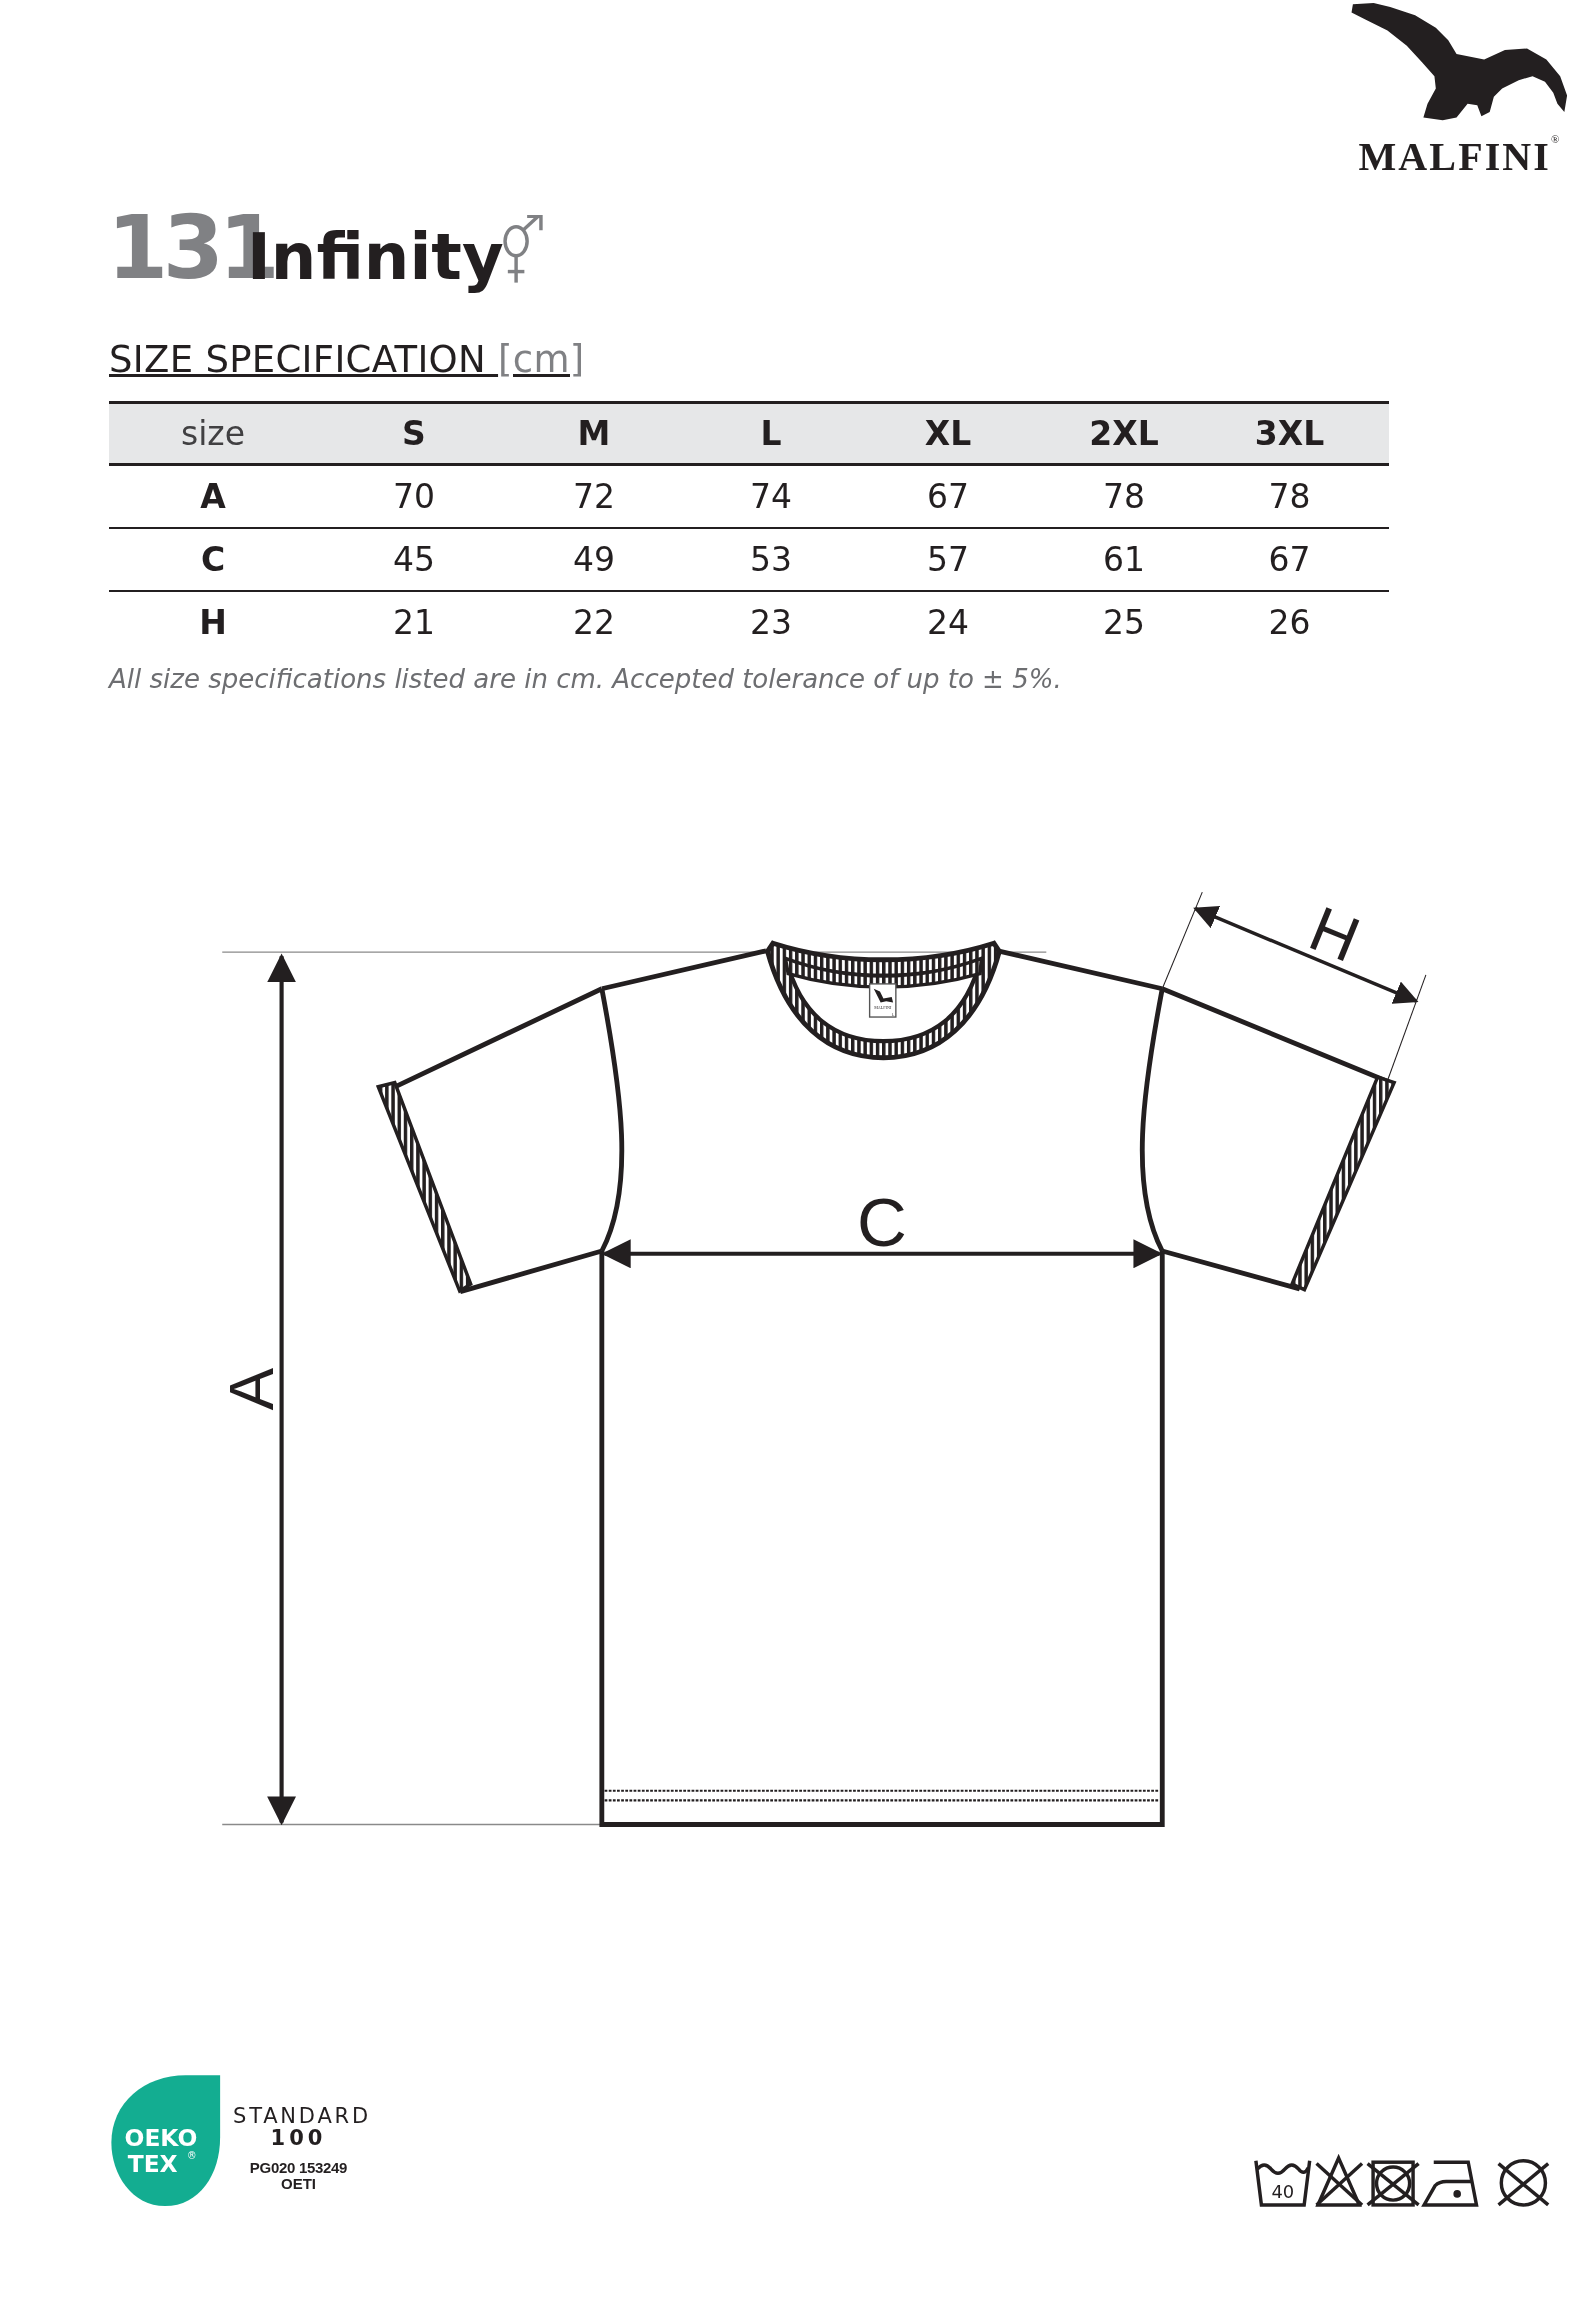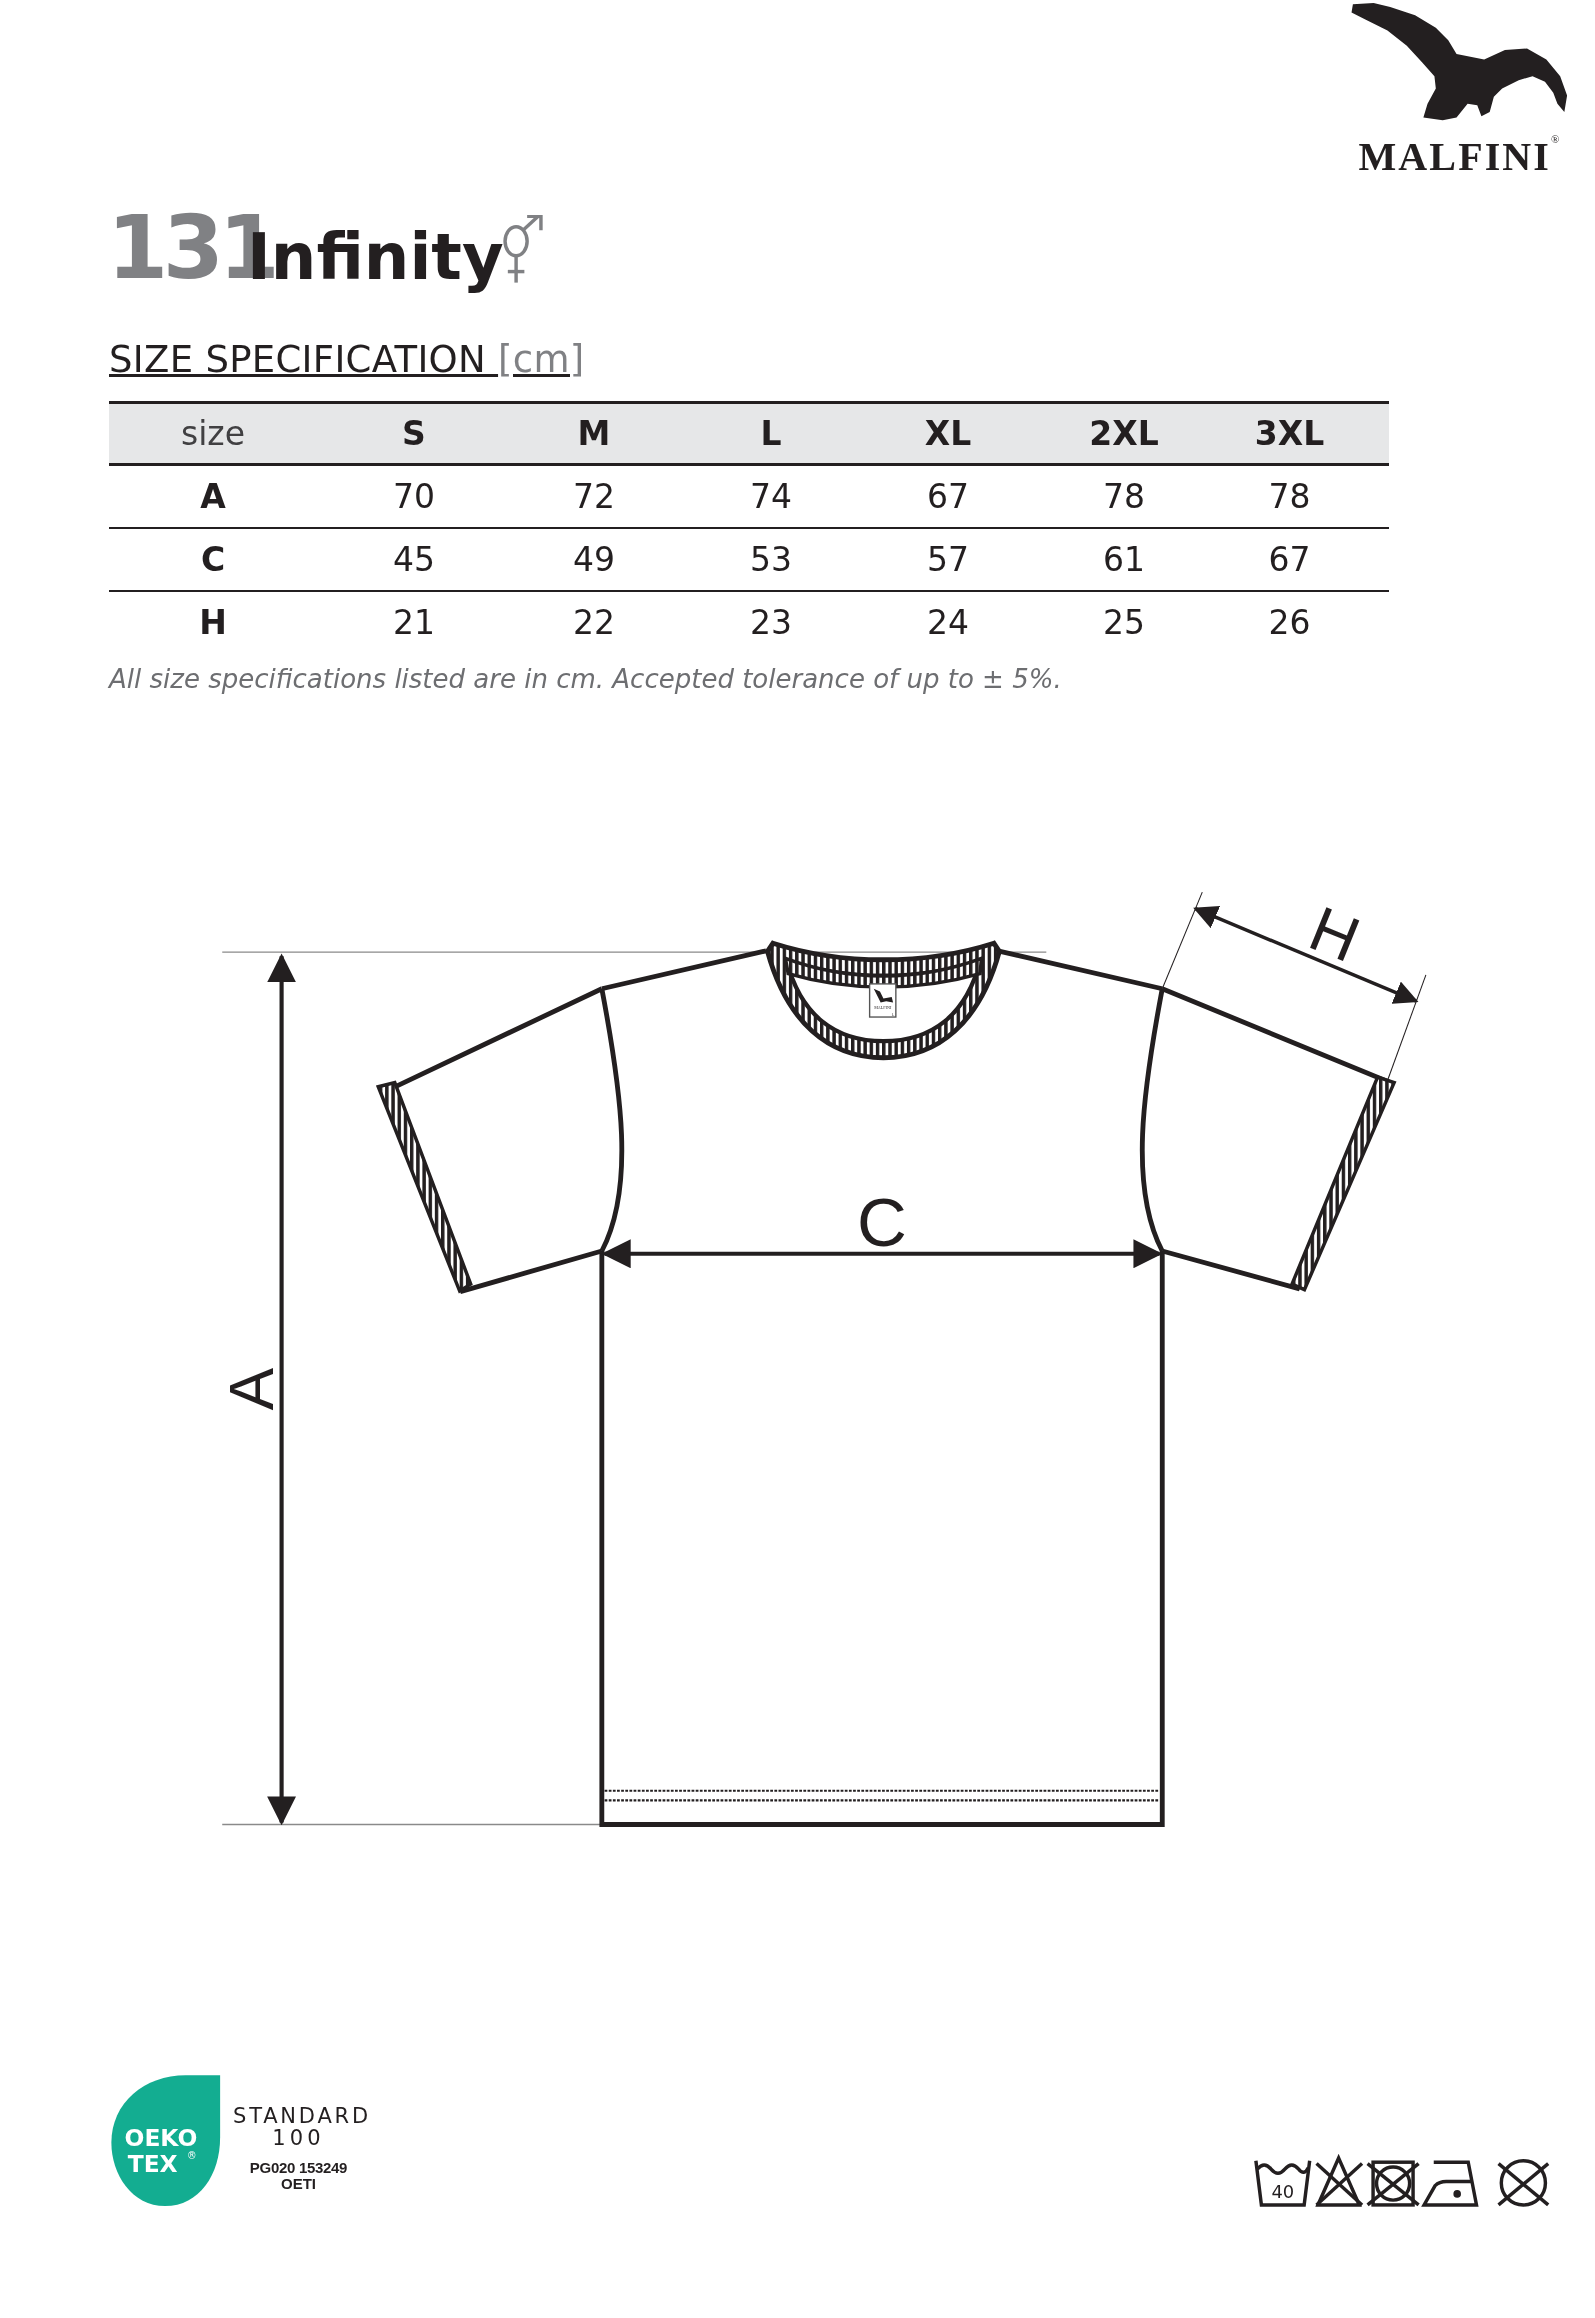--- a/index.html
+++ b/index.html
@@ -42,21 +42,21 @@
 
   #footnote { left:109px; top:664px; font-size:26px; font-style:italic; color:#6d6e71; font-weight:300;text-align:center; }
 
   
   #diagram { left:0; top:863px; width:1595px; height:1001px; }
 
   
   #oeko { left:110px; top:2071px; width:117px; height:138px; }
   #oeko-text { left:233px; top:2105px; width:131px; text-align:center; line-height:1.05; }
   #oeko-standard { font-size:21px; letter-spacing:2.8px; font-weight:normal; display:block; }
-  #oeko-100 { font-size:21px; letter-spacing:4.1px; font-weight:normal; display:block; }
+  #oeko-100 { font-size:21px; letter-spacing:4.1px; font-weight:bold; display:block; }
   #oeko-code { font-size:15px; font-weight:bold; font-family:"Liberation Sans", sans-serif; display:block; margin-top:11px; letter-spacing:-0.3px;}
   #oeko-lab { font-size:15px; font-weight:bold; font-family:"Liberation Sans", sans-serif; display:block; }
 
   #care { left:1249px; top:2147px; width:324px; height:69px; }
 </style>
 </head>
 <body>
 
 <svg id="logo" class="abs" viewBox="0 0 330 250">
   <path d="M10 6 L40 4 L64 10 L100 22 L130 40 L148 58 L160 78 L200 86 L230 72 L262 70 L290 86 L310 110 L320 138 L316 162 L306 150 L300 134 L288 118 L270 110 L250 116 L226 128 L214 140 L208 162 L196 168 L190 152 L176 150 L160 170 L140 174 L112 170 L118 150 L130 128 L128 110 L110 90 L88 66 L60 44 L28 28 L8 18 Z" fill="#231f20"></path>

